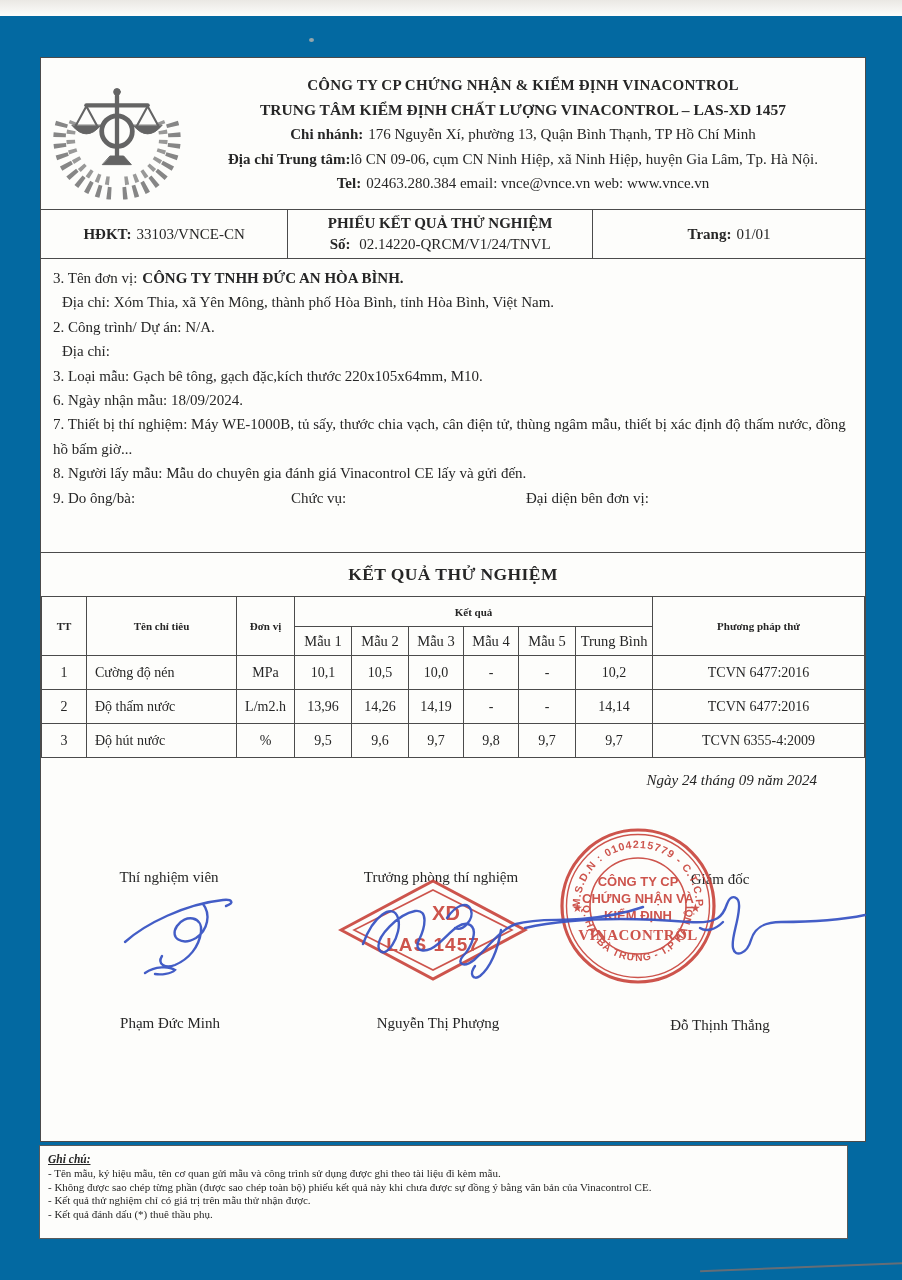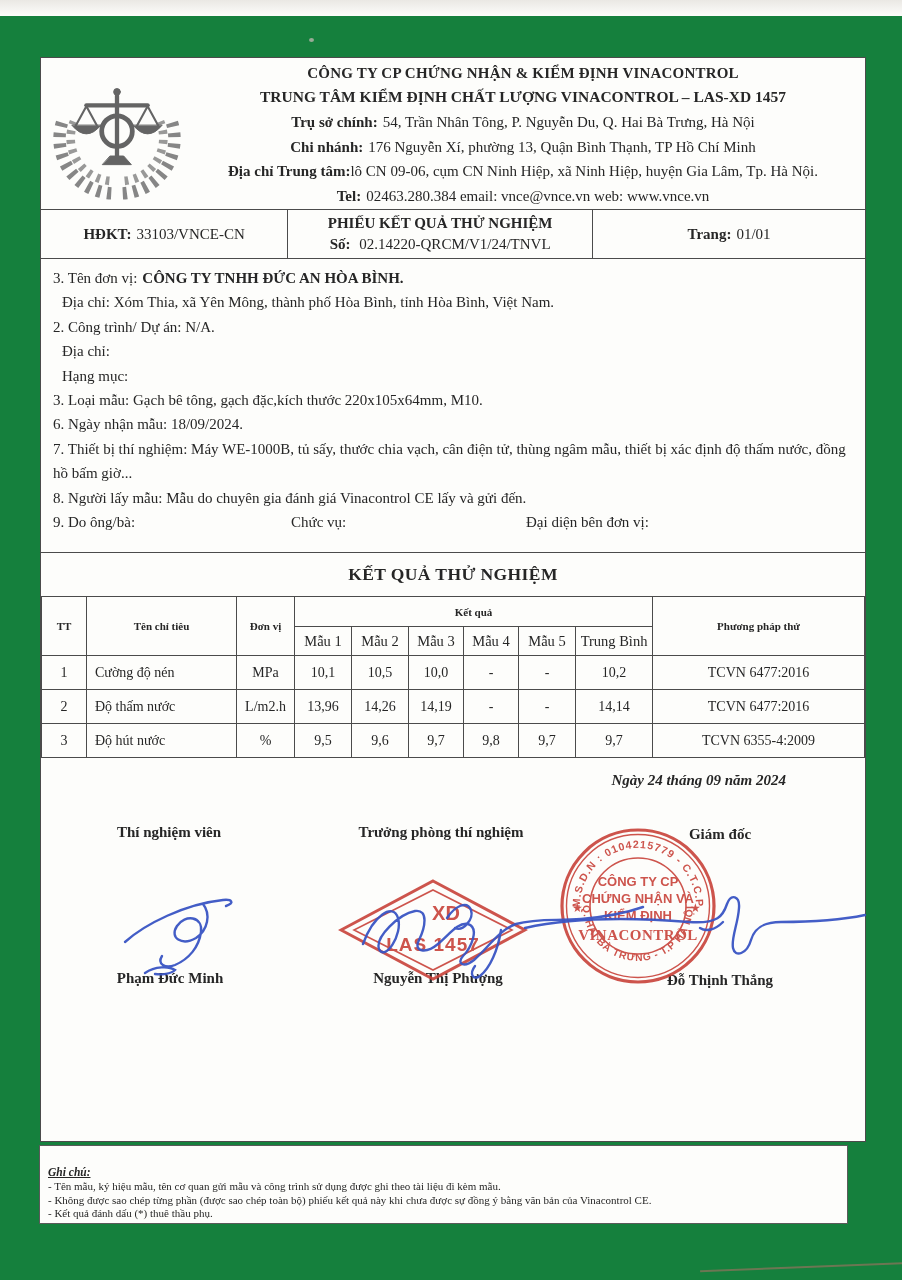--- a/index.html
+++ b/index.html
@@ -1,19 +1,19 @@
 <!DOCTYPE html>
 <html><head>
 <meta charset="utf-8">
 <style>
   * { margin:0; padding:0; box-sizing:border-box; }
   html,body { background:#ffffff; }
   .page {
     position:relative; width:902px; height:1280px; overflow:hidden;
-    background:#15803d; color:#262626;
+    background:#0369a1; color:#262626;
     font-family:"Liberation Serif","DejaVu Serif",serif;
   }
   .scan-top { position:absolute; left:0; top:0; right:0; height:16px;
     background:linear-gradient(#eae8e4,#fdfdfb); }
   .dot-artifact { position:absolute; left:309px; top:38px; width:5px; height:4px;
     border-radius:50%; background:#b9b5ae; opacity:.8; }
   .scratch { position:absolute; left:700px; top:1266px; width:215px; height:0;
     border-top:2px solid #9b7060; transform:rotate(-2.2deg); opacity:.65; }
 
   .doc { position:absolute; left:40px; top:57px; width:826px;
@@ -49,36 +49,36 @@
     font-weight:bold; font-size:17.5px; letter-spacing:.4px; }
   table { width:100%; border-collapse:collapse; table-layout:fixed; font-size:14px; }
   th,td { border:1.5px solid #4b4b4b; text-align:center; overflow:hidden; }
   th { font-weight:bold; font-size:11px; height:30px; }
   tr.subhead th { height:29px; font-weight:normal; font-size:14.5px; }
   td { height:34px; }
   td.lname { text-align:left; padding-left:8px; }
 
   
   .sign { position:relative; height:383px; font-size:15px; }
-  .date { position:absolute; top:14px; right:79px; font-style:italic; font-weight:bold; }
-  .role,.pname { position:absolute; font-weight:bold; white-space:nowrap;
-    transform:translateX(-50%); z-index:1; }
+  .date { position:absolute; top:14px; right:48px; font-style:italic; font-weight:normal; }
+  .role,.pname { position:absolute; font-weight:normal; white-space:nowrap;
+    transform:translateX(-50%); z-index:1;margin-top:45px; }
   .role1 { left:128px; top:66px; } .role2 { left:400px; top:66px; } .role3 { left:679px; top:68px; }
   .pname { top:212px; }
   .pname1 { left:129px; } .pname2 { left:397px; } .pname3 { left:679px; top:214px; }
   .stamp-round { position:absolute; left:517px; top:68px; width:160px; height:160px; z-index:2; opacity:.9; }
   .stamp-diamond { position:absolute; left:297px; top:120px; width:190px; height:104px; z-index:2; opacity:.9; }
   .sig { position:absolute; z-index:3; }
   .sig1 { left:70px; top:122px; width:140px; height:100px; }
   .sig2 { left:310px; top:126px; width:300px; height:100px; }
   .sig3 { left:478px; top:128px; width:352px; height:78px; }
 
   
-  .notes { position:absolute; left:39px; top:1145px; width:809px; height:79px;
-    border:1.5px solid #5a5a5a; padding:20px 8px; font-size:11px; line-height:13.8px;
+  .notes { position:absolute; left:39px; top:1145px; width:809px; height:94px;
+    border:1.5px solid #5a5a5a; padding:7px 8px; font-size:11px; line-height:13.8px;
     background:#fdfdfb; }
   .notes-title { font-weight:bold; font-style:italic; text-decoration:underline; font-size:11.5px; }
 
   .stamp-text { font-family:"Liberation Sans","DejaVu Sans",sans-serif; font-weight:bold; }
   .stamp-serif { font-family:"Liberation Serif","DejaVu Serif",serif; font-weight:bold; }
 </style>
 </head>
 <body>
 
 <div class="page">
@@ -105,21 +105,20 @@
             <path d="M23,61 Q38,79 53,61 Z" fill="#646464"></path>
             <path d="M87,61 Q102,79 117,61 Z" fill="#646464"></path>
             <circle cx="70" cy="67" r="16" stroke-width="5"></circle>
             <path d="M55,102 L85,102 L77,93 L63,93 Z" fill="#646464" stroke-width="1"></path>
           </g>
         </svg>
       </div>
       <div class="hdr-text">
         <div class="hl1">CÔNG TY CP CHỨNG NHẬN &amp; KIỂM ĐỊNH VINACONTROL</div>
         <div class="hl2">TRUNG TÂM KIỂM ĐỊNH CHẤT LƯỢNG VINACONTROL – LAS-XD 1457</div>
-        <div><span class="b">Trụ sở chính:</span><span class="gap4"></span><span>54, Trần Nhân Tông, P. Nguyễn Du, Q. Hai Bà Trưng, Hà Nội</span></div>
         <div><span class="b">Chi nhánh:</span><span class="gap4"></span><span>176 Nguyễn Xí, phường 13, Quận Bình Thạnh, TP Hồ Chí Minh</span></div>
         <div><span class="b">Địa chỉ Trung tâm:</span><span>lô CN 09-06, cụm CN Ninh Hiệp, xã Ninh Hiệp, huyện Gia Lâm, Tp. Hà Nội.</span></div>
         <div><span class="b">Tel:</span><span class="gap4"></span><span>02463.280.384 email: vnce@vnce.vn web: www.vnce.vn</span></div>
       </div>
     </div>
 
     <div class="meta">
       <div class="meta-c meta-c1">
         <span class="b">HĐKT:</span>
           <span class="gap4"></span>
@@ -137,21 +136,20 @@
           <span class="gap4"></span>
         <span>01/01</span>
       </div>
     </div>
 
     <div class="info">
       <div class="iline"><span>3. Tên đơn vị:</span><span class="gap4"></span><span class="b">CÔNG TY TNHH ĐỨC AN HÒA BÌNH.</span></div>
       <div class="iline indent">Địa chỉ: Xóm Thia, xã Yên Mông, thành phố Hòa Bình, tỉnh Hòa Bình, Việt Nam.</div>
       <div class="iline">2. Công trình/ Dự án: N/A.</div>
       <div class="iline indent">Địa chỉ:</div>
-      <div class="iline indent">Hạng mục:</div>
       <div class="iline">3. Loại mẫu: Gạch bê tông, gạch đặc,kích thước 220x105x64mm, M10.</div>
       <div class="iline">6. Ngày nhận mẫu: 18/09/2024.</div>
       <div class="iline">7. Thiết bị thí nghiệm: Máy WE-1000B, tủ sấy, thước chia vạch, cân điện tử, thùng ngâm mẫu, thiết bị xác định độ thấm nước, đồng hồ bấm giờ...</div>
       <div class="iline">8. Người lấy mẫu: Mẫu do chuyên gia đánh giá Vinacontrol CE lấy và gửi đến.</div>
       <div class="iline">
         <span>9. Do ông/bà:</span>
         <span class="pos-chucvu">Chức vụ:</span>
         <span class="pos-daidien">Đại diện bên đơn vị:</span>
       </div>
     </div>
@@ -285,17 +283,18 @@
       <div class="pname pname1">Phạm Đức Minh</div>
       <div class="pname pname2">Nguyễn Thị Phượng</div>
       <div class="pname pname3">Đỗ Thịnh Thắng</div>
     </div>
   </div>
 
   <div class="notes">
     <div class="notes-title">Ghi chú:</div>
     <div>- Tên mẫu, ký hiệu mẫu, tên cơ quan gửi mẫu và công trình sử dụng được ghi theo tài liệu đi kèm mẫu.</div>
     <div>- Không được sao chép từng phần (được sao chép toàn bộ) phiếu kết quả này khi chưa được sự đồng ý bằng văn bản của Vinacontrol CE.</div>
+    <div>- Kết quả thử nghiệm chỉ có giá trị trên mẫu thử nhận được.</div>
     <div>- Kết quả đánh dấu (*) thuê thầu phụ.</div>
   </div>
 
   <div class="scratch"></div>
 </div>
 
 </body></html>

